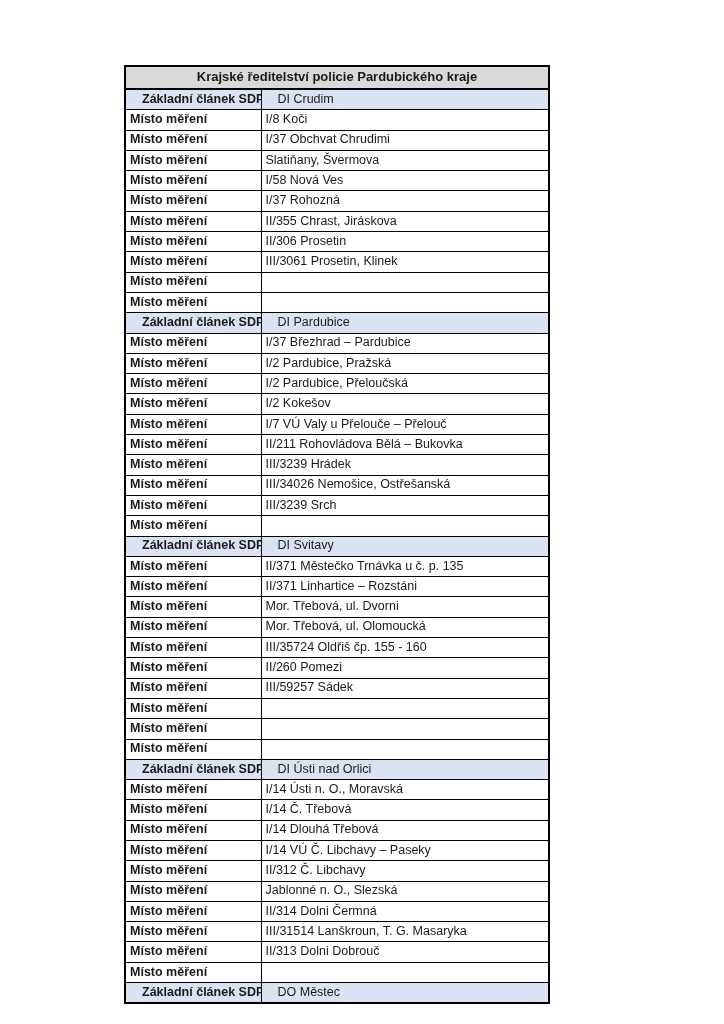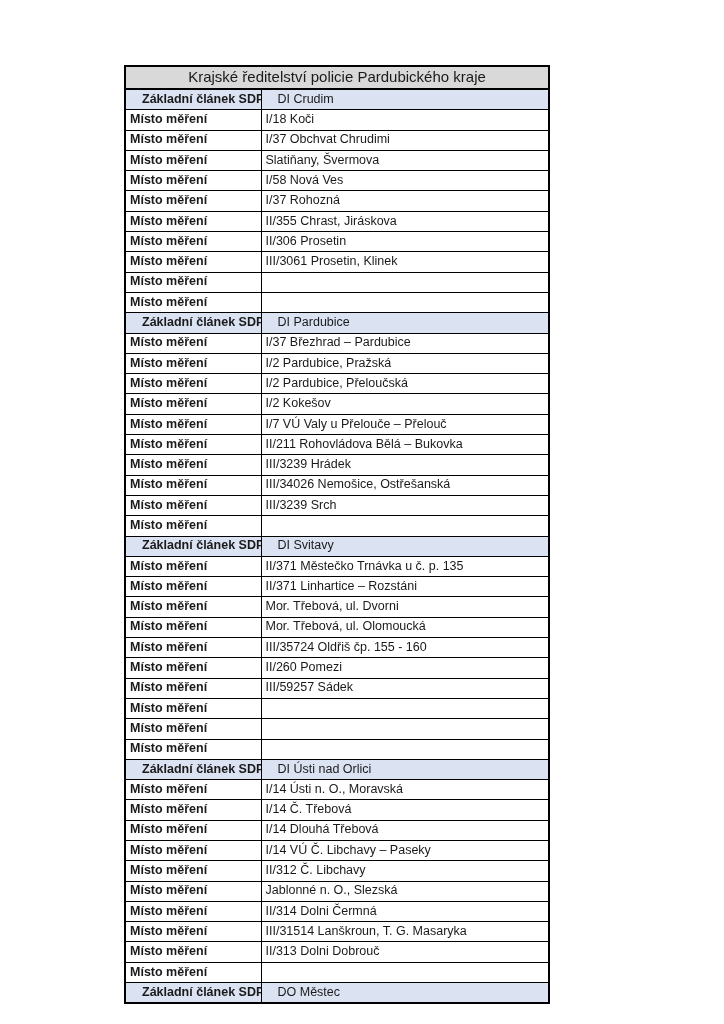--- a/index.html
+++ b/index.html
@@ -35,22 +35,22 @@
     height: 19.3px;
     white-space: nowrap;
     overflow: hidden;
     vertical-align: middle;
     color: #1a1a1a;
     background: #ffffff;
   }
   tr.title td {
     background: var(--title-bg, #d9d9d9);
     text-align: center;
-    font-weight: 400;
-    font-size: 15px;
+    font-weight: 700;
+    font-size: 13px;
     height: 21px;
     border-bottom-width: 2px;
   }
   tr.section td {
     background: var(--section-bg, #dbe3f3);
     padding-left: 16px;
   }
   td.lbl {
     font-weight: bold;
   }
@@ -68,21 +68,21 @@
       <tbody>
           <tr class="title">
             <td colspan="2">Krajské ředitelství policie Pardubického kraje</td>
           </tr>
           <tr class="section">
             <td class="lbl">Základní článek SDP</td>
             <td class="val">DI Crudim</td>
           </tr>
           <tr class="row">
             <td class="lbl">Místo měření</td>
-            <td class="val">I/18 Koči</td>
+            <td class="val">I/8 Koči</td>
           </tr>
           <tr class="row">
             <td class="lbl">Místo měření</td>
             <td class="val">I/37 Obchvat Chrudimi</td>
           </tr>
           <tr class="row">
             <td class="lbl">Místo měření</td>
             <td class="val">Slatiňany, Švermova</td>
           </tr>
           <tr class="row">

